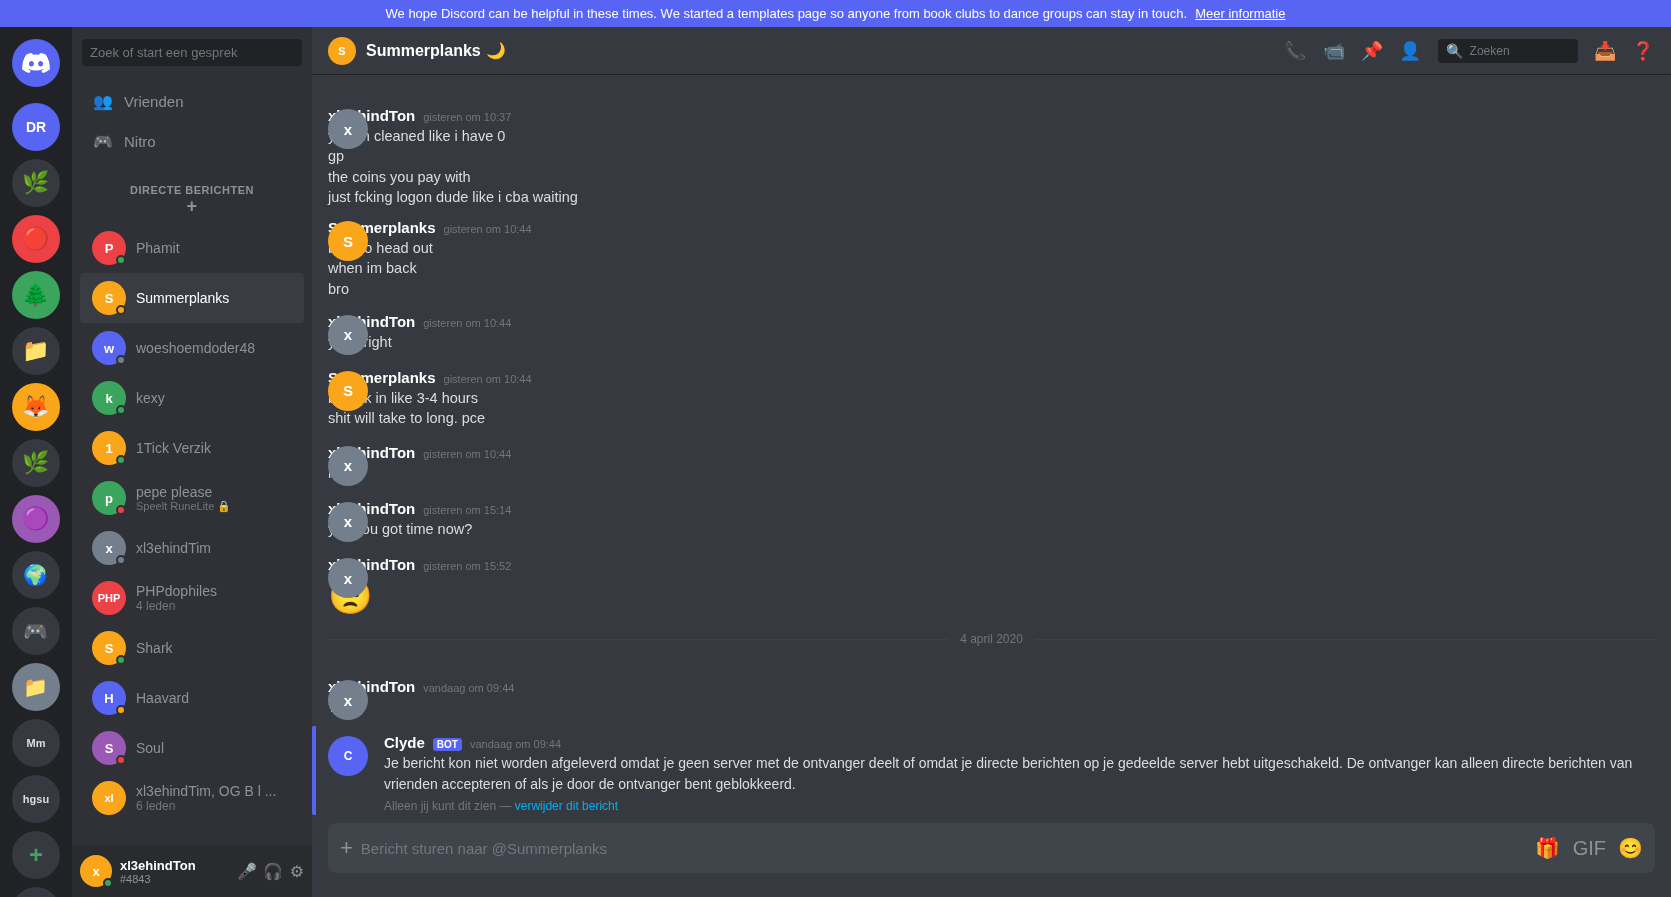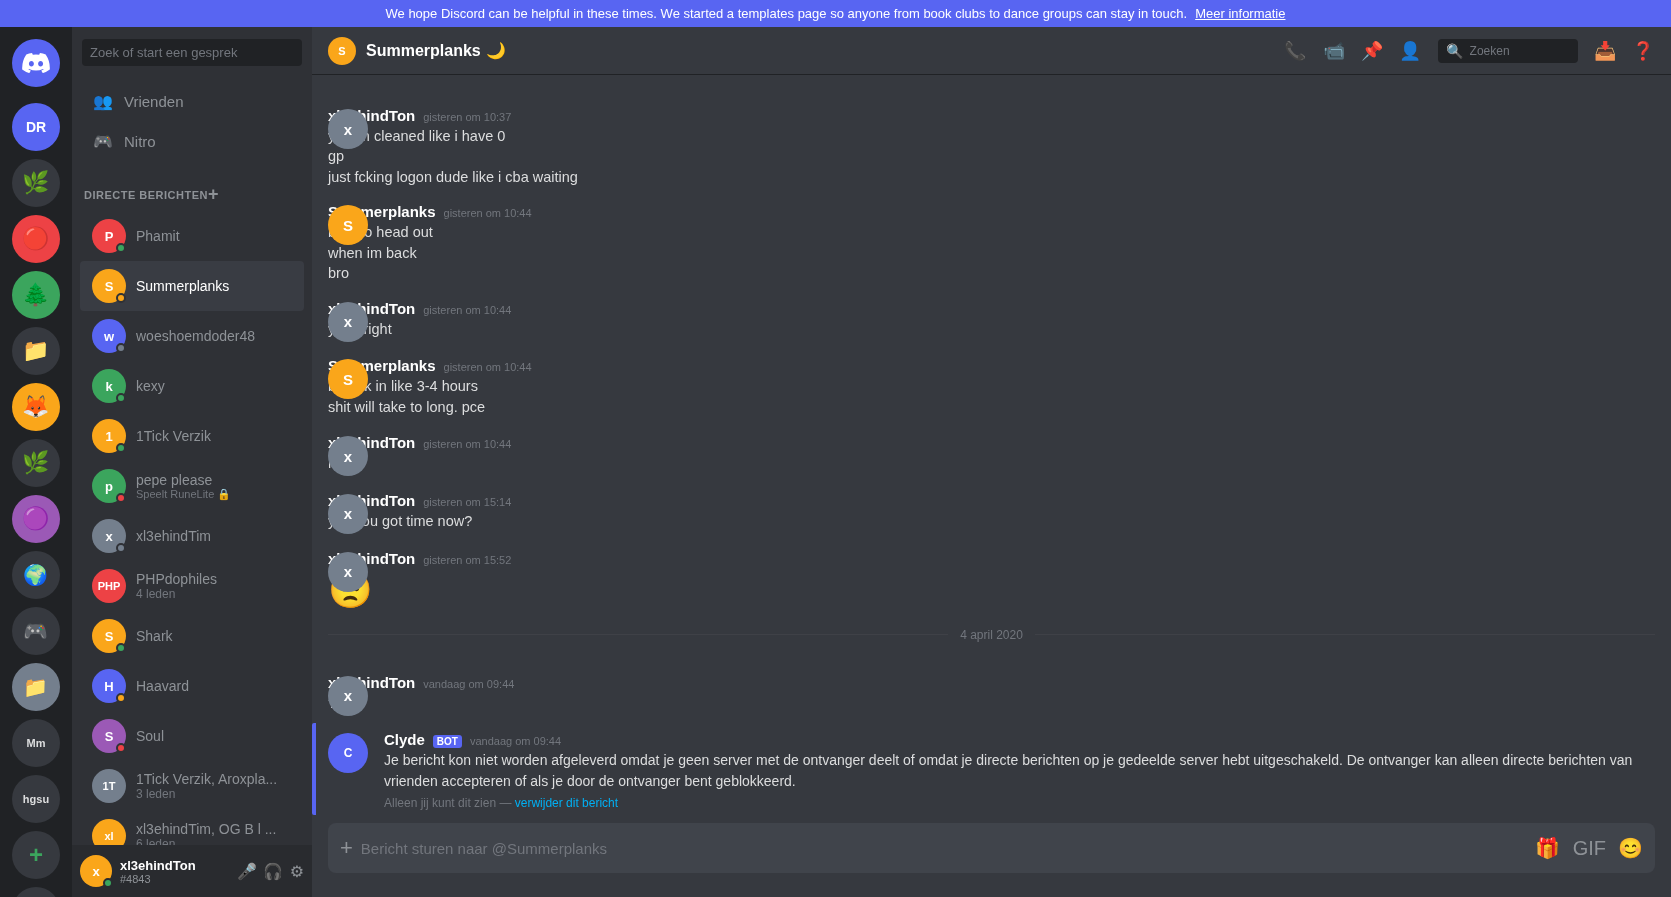--- a/index.html
+++ b/index.html
@@ -91,27 +91,28 @@
       cursor: pointer;
       font-size: 15px;
       color: #8e9297;
       margin: 0 8px;
     }
     .sidebar-nav-item .icon { width: 22px; height: 22px; display: flex; align-items: center; justify-content: center; font-size: 16px; }
 
     .dm-section-header {
       display: flex;
       align-items: center;
-      justify-content: flex-start;
+      justify-content: center;
       padding: 16px 12px 4px;
       font-size: 11px;
       font-weight: 700;
       color: #8e9297;
       text-transform: uppercase;
       letter-spacing: 0.5px;
+      flex-direction: column;
     }
     .dm-section-header .add-btn { cursor: pointer; font-size: 18px; color: #8e9297; }
 
     .dm-list { flex: 1; overflow-y: auto; padding: 2px 0; }
     .dm-item {
       display: flex;
       align-items: center;
       gap: 10px;
       padding: 8px 12px;
       border-radius: 4px;
@@ -442,27 +443,20 @@
           </div>
       </div>
 
       <div class="dm-item">
         <div class="dm-avatar av-purple">S<span class="status-dot status-dnd"></span></div>
         <div class="dm-info">
             <div class="dm-name">Soul</div>
           </div>
       </div>
 
-      <div class="dm-item">
-        <div class="dm-avatar av-gray" style="font-size:11px;">1T</div>
-        <div class="dm-info">
-          <div class="dm-name">1Tick Verzik, Aroxpla...</div>
-          <div class="dm-sub">3 leden</div>
-        </div>
-      </div>
 
       <div class="dm-item">
         <div class="dm-avatar av-orange" style="font-size:11px;">xl</div>
         <div class="dm-info">
           <div class="dm-name">xl3ehindTim, OG B l ...</div>
           <div class="dm-sub">6 leden</div>
         </div>
       </div>
 
     </div>
@@ -510,20 +504,21 @@
 
       <div class="message-group with-avatar">
         <div class="msg-avatar av-gray">x</div>
         <div class="msg-content">
           <div class="msg-header">
             <span class="msg-author">xl3ehindTon</span>
             <span class="msg-time">gisteren om 10:37</span>
           </div>
           <div class="msg-text">yes im cleaned like i have 0</div>
           <div class="msg-text">gp</div>
+          <div class="msg-text">the coins you pay with</div>
           <div class="msg-text">just fcking logon dude like i cba waiting</div>
         </div>
       </div>
 
       <div class="message-group with-avatar">
         <div class="msg-avatar av-orange">S</div>
         <div class="msg-content">
           <div class="msg-header">
             <span class="msg-author">Summerplanks</span>
             <span class="msg-time">gisteren om 10:44</span>

